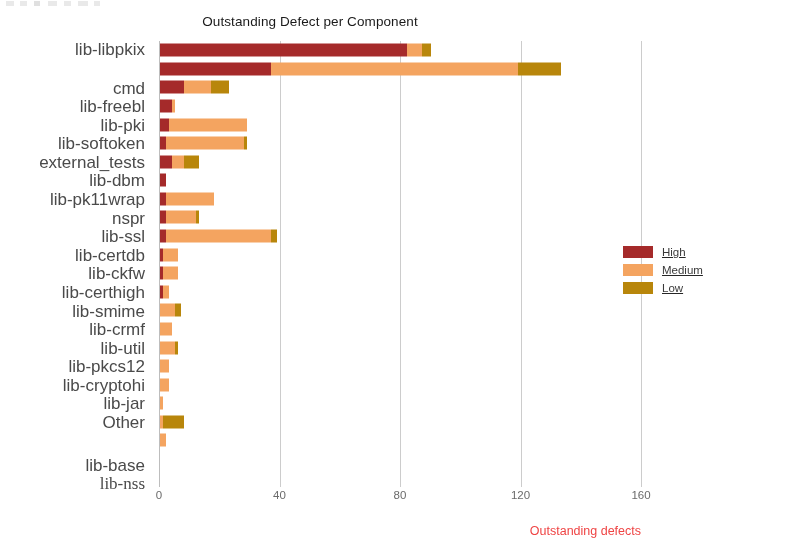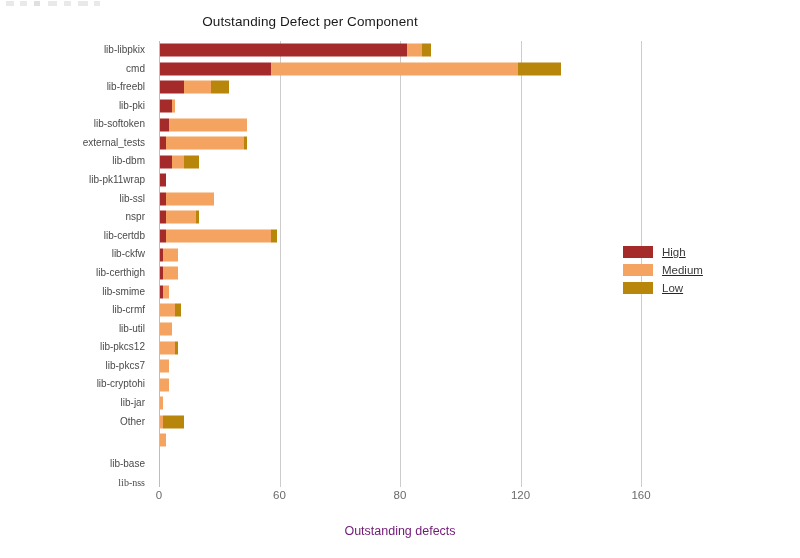--- a/index.html
+++ b/index.html
@@ -88,21 +88,21 @@
     position: absolute;
     left: 0px;
     top: 41px;
     width: 152px;
     height: 446px;
   }
   .ylabel {
     height: 18.583px;
     line-height: 18.583px;
     text-align: right;
-    font-size: 10px;
+    font-size: 17px;
     color: #4a4a4a;
     padding-right: 7px;
     box-sizing: border-box;
     white-space: nowrap;
     overflow: hidden;
   }
 
   
   .xtick-labels {
     position: absolute;
@@ -117,23 +117,23 @@
     transform: translateX(-50%);
     font-size: 11.5px;
     color: #6b6b6b;
     white-space: nowrap;
   }
   .xaxis-title {
     position: absolute;
     left: 159px;
     top: 524px;
     width: 482px;
-    text-align: center;
+    text-align: right;
     font-size: 12.5px;
-    color: #701a75;
+    color: #ef4444;
   }
 
   
   .legend {
     position: absolute;
     left: 623px;
     top: 243px;
     width: 120px;
     text-decoration: underline;
   }
@@ -183,37 +183,36 @@
     <span style="left:42px;width:9px;"></span>
     <span style="left:58px;width:7px;"></span>
     <span style="left:72px;width:10px;"></span>
     <span style="left:88px;width:6px;"></span>
   </div>
 
   <div class="chart-title">Outstanding Defect per Component</div>
 
   <div class="ylabels" id="ylabels">
       <div class="ylabel" style="color: rgb(74, 74, 74);">lib-libpkix</div>
-      <div class="ylabel" style="color: rgb(74, 74, 74);">cmd</div>
+      <div class="ylabel" style="color: rgb(74, 74, 74); margin-top: 20px;">cmd</div>
       <div class="ylabel" style="color: rgb(74, 74, 74);">lib-freebl</div>
       <div class="ylabel" style="color: rgb(74, 74, 74);">lib-pki</div>
       <div class="ylabel" style="color: rgb(74, 74, 74);">lib-softoken</div>
       <div class="ylabel" style="color: rgb(74, 74, 74);">external_tests</div>
       <div class="ylabel" style="color: rgb(74, 74, 74);">lib-dbm</div>
       <div class="ylabel" style="color: rgb(74, 74, 74); margin-left: 47px;">lib-pk11wrap</div>
+      <div class="ylabel" style="color: rgb(74, 74, 74);">nspr</div>
       <div class="ylabel" style="color: rgb(74, 74, 74);">lib-ssl</div>
-      <div class="ylabel" style="color: rgb(74, 74, 74);">nspr</div>
       <div class="ylabel" style="color: rgb(74, 74, 74);">lib-certdb</div>
       <div class="ylabel" style="color: rgb(74, 74, 74);">lib-ckfw</div>
       <div class="ylabel" style="color: rgb(74, 74, 74);">lib-certhigh</div>
       <div class="ylabel" style="color: rgb(74, 74, 74);">lib-smime</div>
       <div class="ylabel" style="color: rgb(74, 74, 74); padding-left: 17px;">lib-crmf</div>
       <div class="ylabel" style="color: rgb(74, 74, 74);">lib-util</div>
       <div class="ylabel" style="color: rgb(74, 74, 74);">lib-pkcs12</div>
-      <div class="ylabel" style="color: rgb(74, 74, 74);">lib-pkcs7</div>
       <div class="ylabel" style="color: rgb(74, 74, 74);">lib-cryptohi</div>
       <div class="ylabel" style="color: rgb(74, 74, 74);">lib-jar</div>
       <div class="ylabel" style="color: rgb(74, 74, 74);">Other</div>
       <div class="ylabel" style="color: rgb(74, 74, 74); margin-top: 24px;">lib-base</div>
       <div class="ylabel" style="color: rgb(74, 74, 74); font-family: Liberation Serif, serif;">lib-nss</div>
     </div>
 
   <div class="plot-area">
     <div class="axis-line-left"></div>
     <div id="gridlines">
@@ -360,21 +359,21 @@
           <div class="bar-track"></div>
         </div>
         <div class="bar-row">
           <div class="bar-track"></div>
         </div>
       </div>
   </div>
 
   <div class="xtick-labels" id="xticks">
       <div class="xtick" style="left: 0px;">0</div>
-      <div class="xtick" style="left: 120.5px;">60</div>
+      <div class="xtick" style="left: 120.5px;">40</div>
       <div class="xtick" style="left: 241px;">80</div>
       <div class="xtick" style="left: 361.5px;">120</div>
       <div class="xtick" style="left: 482px;">160</div>
     </div>
 
   <div class="xaxis-title">Outstanding defects</div>
 
   <div class="legend" id="legend">
       <div class="legend-item">
         <div class="legend-swatch" style="background: rgb(165, 42, 42);"></div>

